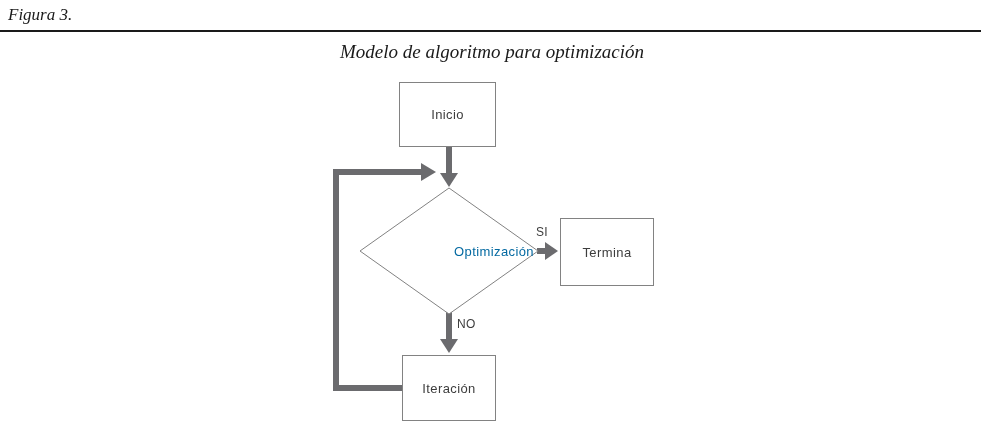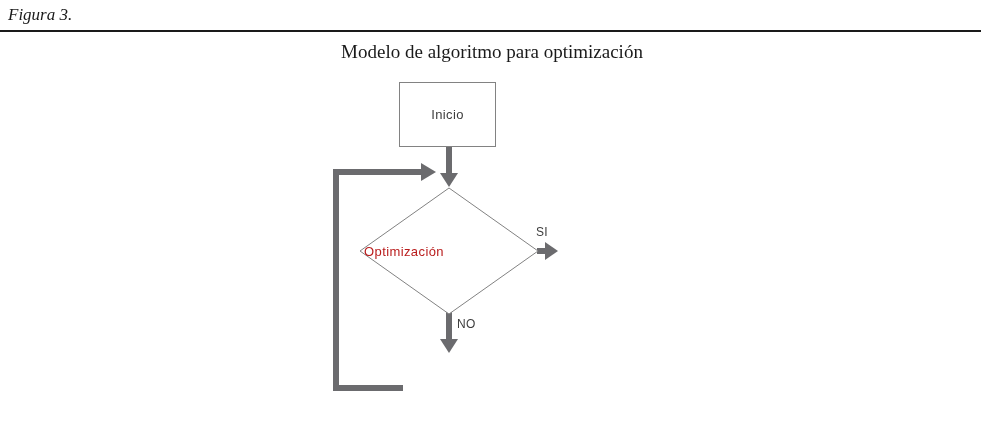--- a/index.html
+++ b/index.html
@@ -12,35 +12,35 @@
     position:absolute; left:8px; top:5px;
     font-family:"Liberation Serif", serif; font-style:italic;
     font-size:17px; color:#1a1a1a;
   }
   .top-rule {
     position:absolute; left:0; top:30px; width:981px; height:2px;
     background:#1a1a1a;
   }
   .fig-title {
     position:absolute; left:0; top:41px; width:984px; text-align:center;
-    font-family:"Liberation Serif", serif; 
+    font-family:"Liberation Serif", serif; font-style:italic;
     font-size:19px; color:#1a1a1a;
   }
   .connectors { position:absolute; left:0; top:0; }
   .node {
     position:absolute; background:#ffffff; border:1px solid #828282;
     display:flex; align-items:center; justify-content:center;
     font-size:13px; color:#3d3d3d; letter-spacing:0.4px;
   }
   .node-inicio    { left:399px; top:82px;  width:97px; height:65px; }
   .node-termina   { left:560px; top:218px; width:94px; height:68px; }
   .node-iteracion { left:402px; top:355px; width:94px; height:66px; }
   .diamond-label {
-    position:absolute; left:364px; top:244px; width:170px; text-align:left;
-    font-size:13px; color:#b91c1c; letter-spacing:0.4px;
+    position:absolute; left:364px; top:244px; width:170px; text-align:right;
+    font-size:13px; color:#0369a1; letter-spacing:0.4px;
   }
   .edge-label {
     position:absolute; font-size:12px; color:#3d3d3d; letter-spacing:0.3px;
   }
   .label-si { left:536px; top:225px;text-align:center; }
   .label-no { left:457px; top:317px; }
   .source-note {
     position:absolute; left:6px; top:396px; font-size:15px; color:#2b2b2b;
   }
 </style>
@@ -79,20 +79,26 @@
 
     <polygon points="449,188 538,251 449,314 360,251" fill="#ffffff" stroke="#828282" stroke-width="1"></polygon>
   </svg>
 
   <div class="node node-inicio">
     <span>Inicio</span>
   </div>
 
   <div class="diamond-label">Optimización</div>
 
+  <div class="node node-termina">
+    <span>Termina</span>
+  </div>
 
+  <div class="node node-iteracion">
+    <span>Iteración</span>
+  </div>
 
   <div class="edge-label label-si">SI</div>
 
   <div class="edge-label label-no">NO</div>
 
 
 </div>
 
 </body></html>

